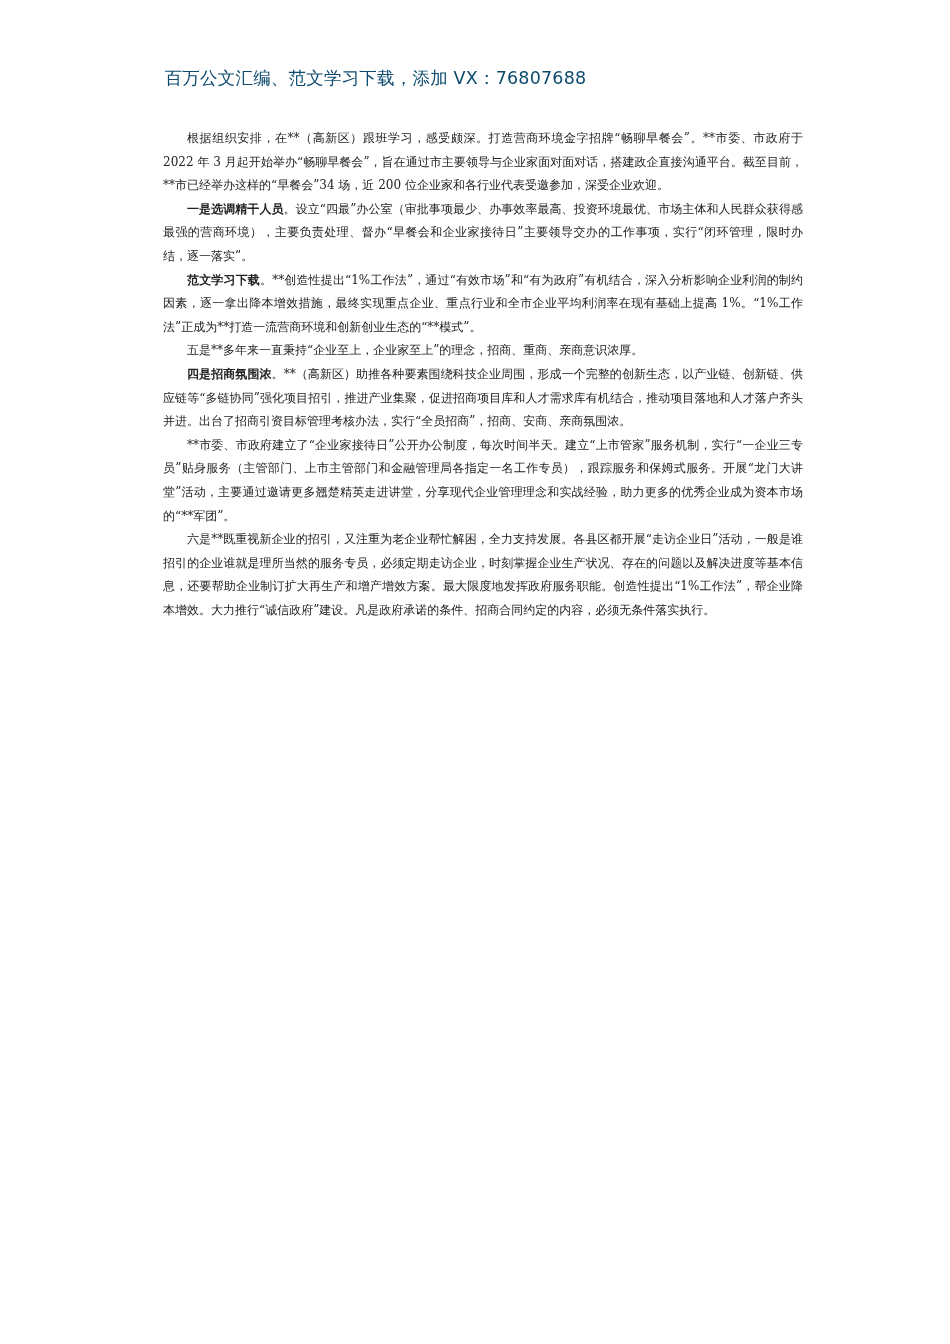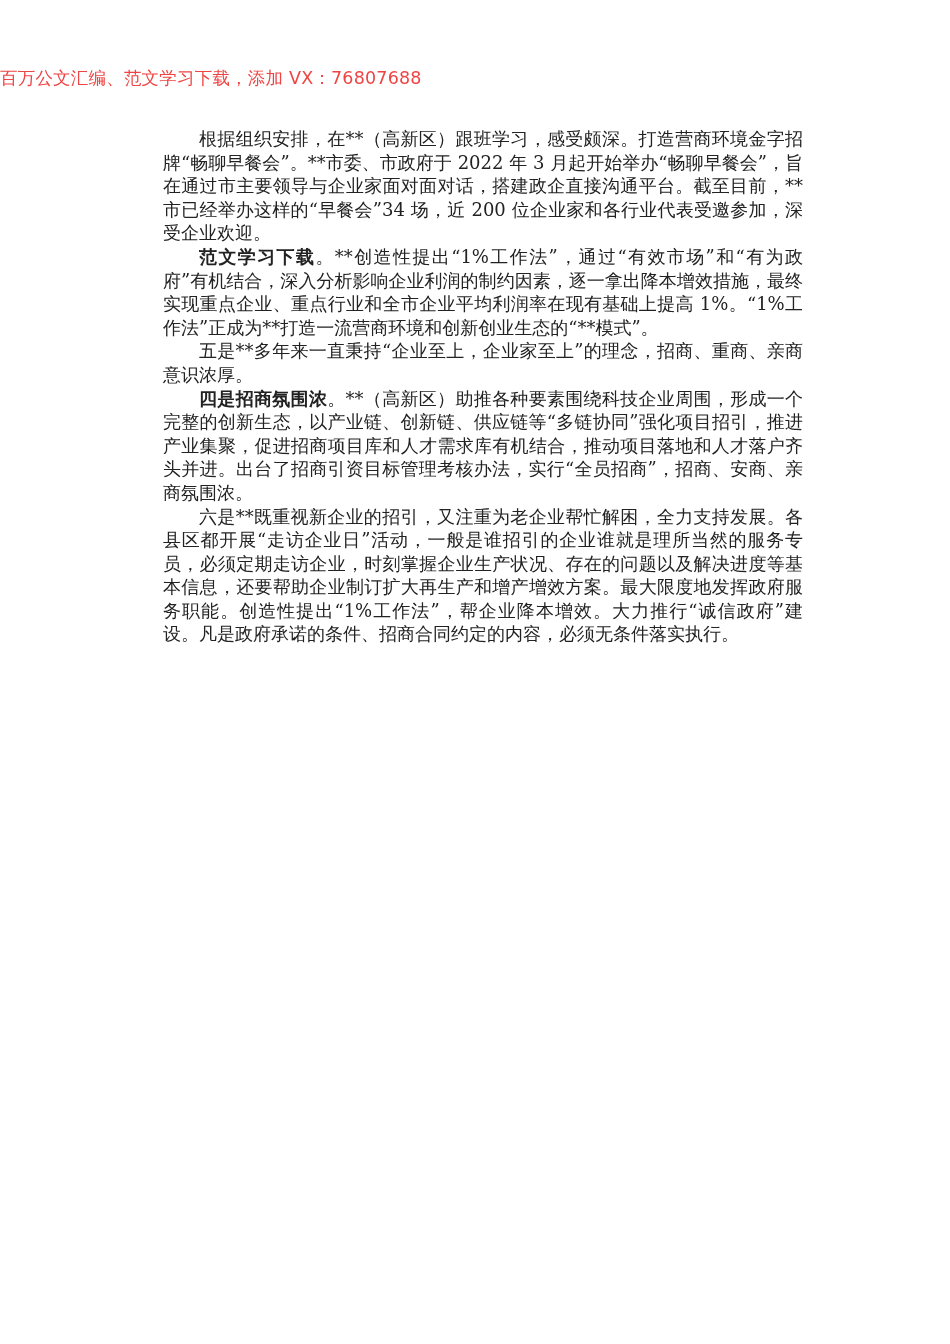--- a/index.html
+++ b/index.html
@@ -13,49 +13,51 @@
     position: relative;
     overflow: hidden;
     font-family: "DejaVu Serif", "Liberation Serif", serif;
     color: #222222;
   }
   .header {
     position: absolute;
     top: 66px;
     left: 0;
     width: 751px;
-    text-align: left;
+    text-align: center;
     font-family: "DejaVu Sans", "Liberation Sans", sans-serif;
     font-size: 17.5px;
-    color: #ef4444;
+    color: #0c4a6e;
     letter-spacing: 0.2px;
   }
   .body-text {
     position: absolute;
     top: 127px;
     left: 163px;
     width: 640px;
-    font-size: 18px;
+    font-size: 12px;
     line-height: 23.6px;
     text-align: justify;
     text-justify: inter-character;
   }
   .para {
     margin: 0;
     text-indent: 2em;
   }
   .para b {
     font-family: "DejaVu Sans", "Liberation Sans", sans-serif;
     font-weight: bold;
   }
 </style>
 </head>
 <body>
 
 <div class="header">百万公文汇编、范文学习下载，添加 VX：76807688</div>
 
 <div class="body-text">
   <p class="para"><b></b><span>根据组织安排，在**（高新区）跟班学习，感受颇深。打造营商环境金字招牌“畅聊早餐会”。**市委、市政府于 2022 年 3 月起开始举办“畅聊早餐会”，旨在通过市主要领导与企业家面对面对话，搭建政企直接沟通平台。截至目前，**市已经举办这样的“早餐会”34 场，近 200 位企业家和各行业代表受邀参加，深受企业欢迎。</span></p>
+  <p class="para"><b>一是选调精干人员</b><span>。设立“四最”办公室（审批事项最少、办事效率最高、投资环境最优、市场主体和人民群众获得感最强的营商环境），主要负责处理、督办“早餐会和企业家接待日”主要领导交办的工作事项，实行“闭环管理，限时办结，逐一落实”。</span></p>
   <p class="para"><b>范文学习下载</b><span>。**创造性提出“1%工作法”，通过“有效市场”和“有为政府”有机结合，深入分析影响企业利润的制约因素，逐一拿出降本增效措施，最终实现重点企业、重点行业和全市企业平均利润率在现有基础上提高 1%。“1%工作法”正成为**打造一流营商环境和创新创业生态的“**模式”。</span></p>
   <p class="para"><b></b><span>五是**多年来一直秉持“企业至上，企业家至上”的理念，招商、重商、亲商意识浓厚。</span></p>
   <p class="para"><b>四是招商氛围浓</b><span>。**（高新区）助推各种要素围绕科技企业周围，形成一个完整的创新生态，以产业链、创新链、供应链等“多链协同”强化项目招引，推进产业集聚，促进招商项目库和人才需求库有机结合，推动项目落地和人才落户齐头并进。出台了招商引资目标管理考核办法，实行“全员招商”，招商、安商、亲商氛围浓。</span></p>
+  <p class="para"><b></b><span>**市委、市政府建立了“企业家接待日”公开办公制度，每次时间半天。建立“上市管家”服务机制，实行“一企业三专员”贴身服务（主管部门、上市主管部门和金融管理局各指定一名工作专员），跟踪服务和保姆式服务。开展“龙门大讲堂”活动，主要通过邀请更多翘楚精英走进讲堂，分享现代企业管理理念和实战经验，助力更多的优秀企业成为资本市场的“**军团”。</span></p>
   <p class="para"><b></b><span>六是**既重视新企业的招引，又注重为老企业帮忙解困，全力支持发展。各县区都开展“走访企业日”活动，一般是谁招引的企业谁就是理所当然的服务专员，必须定期走访企业，时刻掌握企业生产状况、存在的问题以及解决进度等基本信息，还要帮助企业制订扩大再生产和增产增效方案。最大限度地发挥政府服务职能。创造性提出“1%工作法”，帮企业降本增效。大力推行“诚信政府”建设。凡是政府承诺的条件、招商合同约定的内容，必须无条件落实执行。</span></p>
 </div>
 
 </body></html>

